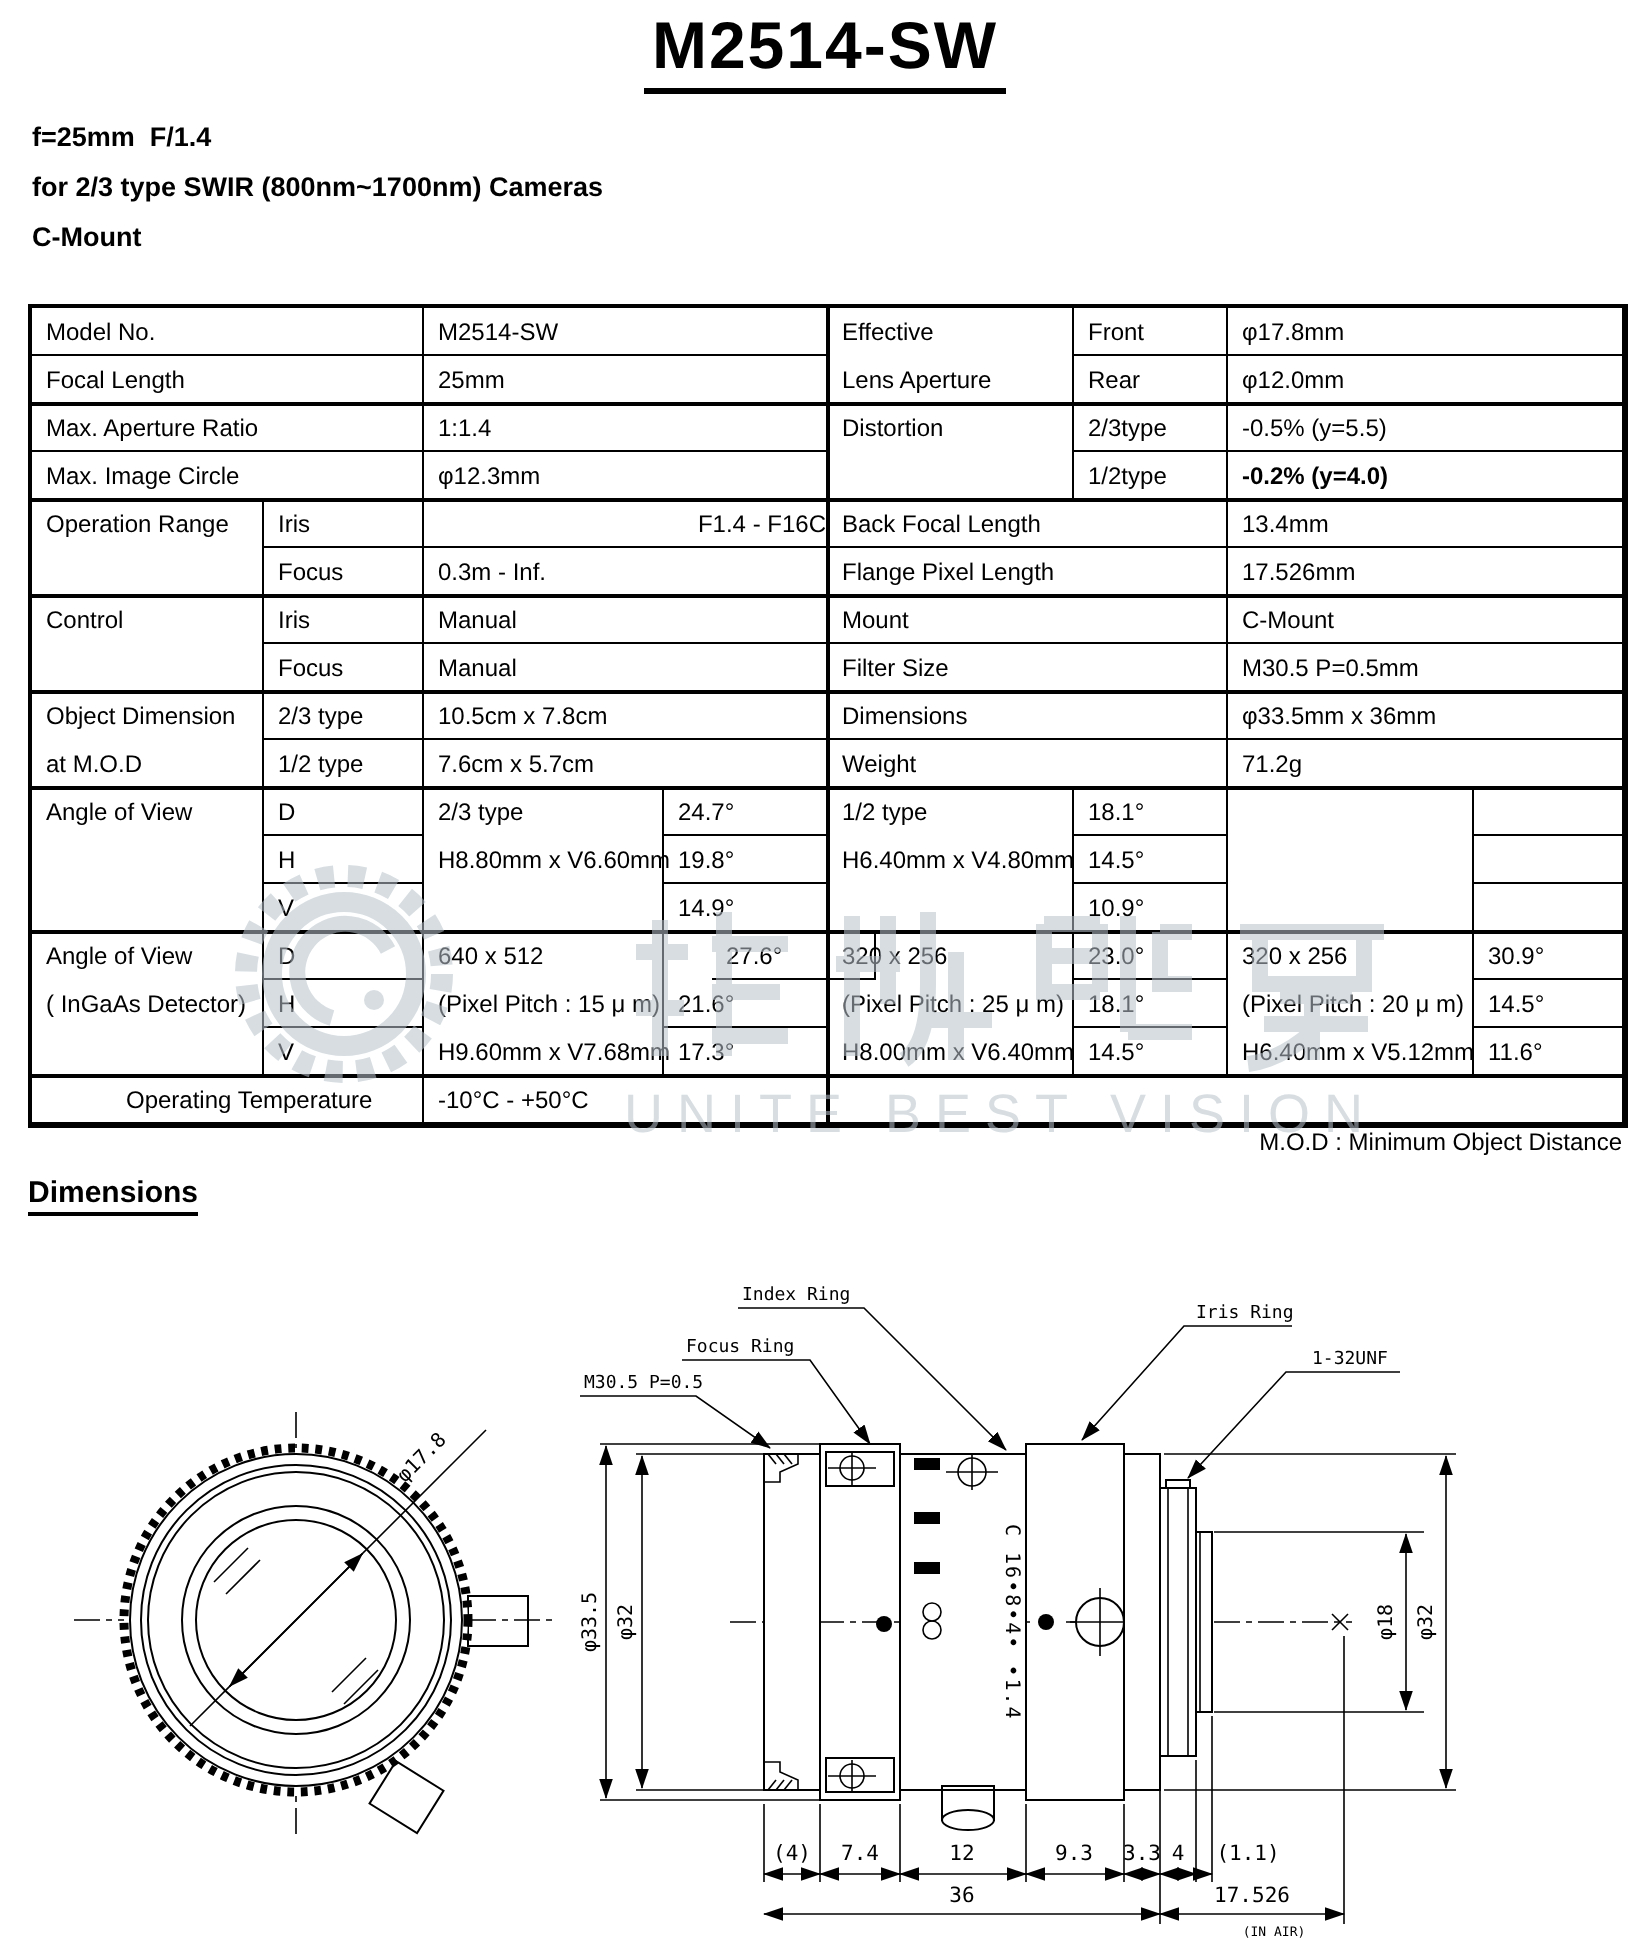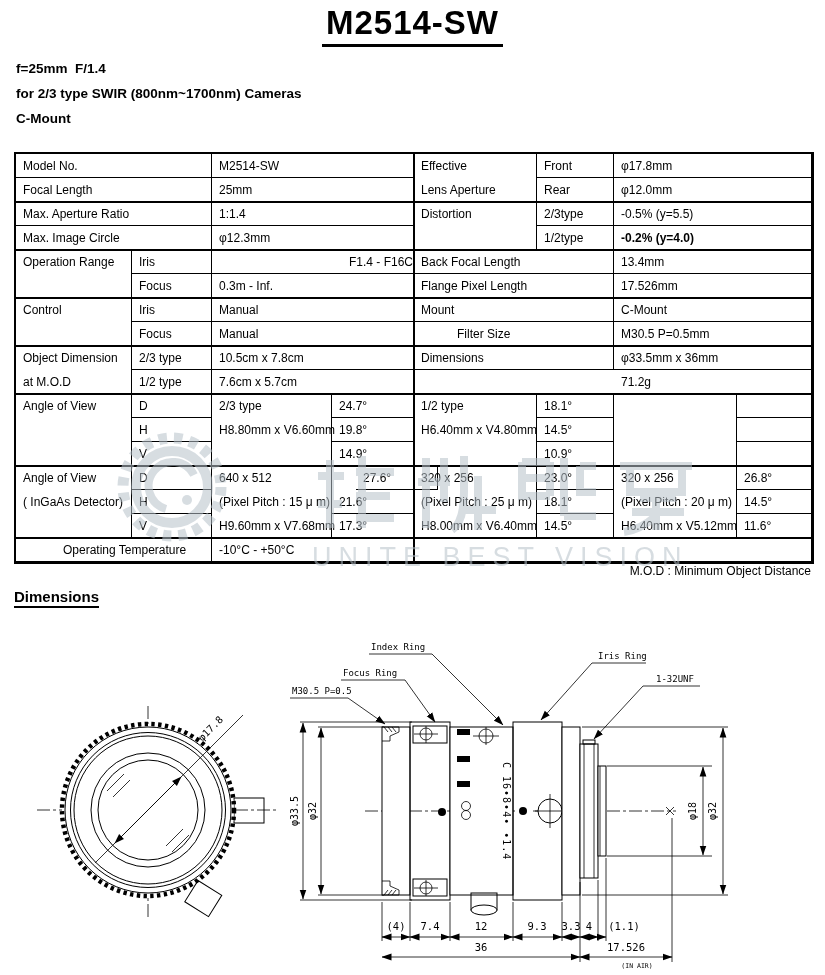--- a/index.html
+++ b/index.html
@@ -151,21 +151,21 @@
       </div>
       <div class="cell" style="left: 598px; top: 144px; width: 198px; height: 24px;">
         <div class="ln">C-Mount</div>
       </div>
       <div class="cell" style="left: 116px; top: 168px; width: 80px; height: 24px;">
         <div class="ln">Focus</div>
       </div>
       <div class="cell" style="left: 196px; top: 168px; width: 202px; height: 24px;">
         <div class="ln">Manual</div>
       </div>
-      <div class="cell" style="left: 398px; top: 168px; width: 200px; height: 24px; padding-left: 36px;">
+      <div class="cell" style="left: 398px; top: 168px; width: 200px; height: 24px;">
         <div class="ln">Filter Size</div>
       </div>
       <div class="cell" style="left: 598px; top: 168px; width: 198px; height: 24px;">
         <div class="ln">M30.5 P=0.5mm</div>
       </div>
       <div class="cell" style="left: 0px; top: 192px; width: 116px; height: 48px;">
         <div class="ln">Object Dimension</div>
         <div class="ln">at M.O.D</div>
       </div>
       <div class="cell" style="left: 116px; top: 192px; width: 80px; height: 24px;">
@@ -178,20 +178,23 @@
         <div class="ln">Dimensions</div>
       </div>
       <div class="cell" style="left: 598px; top: 192px; width: 198px; height: 24px;">
         <div class="ln">φ33.5mm x 36mm</div>
       </div>
       <div class="cell" style="left: 116px; top: 216px; width: 80px; height: 24px;">
         <div class="ln">1/2 type</div>
       </div>
       <div class="cell" style="left: 196px; top: 216px; width: 202px; height: 24px;">
         <div class="ln">7.6cm x 5.7cm</div>
+      </div>
+      <div class="cell" style="left: 398px; top: 216px; width: 200px; height: 24px;">
+        <div class="ln">Weight</div>
       </div>
       <div class="cell" style="left: 598px; top: 216px; width: 198px; height: 24px;">
         <div class="ln">71.2g</div>
       </div>
       <div class="cell" style="left: 0px; top: 240px; width: 116px; height: 72px;">
         <div class="ln">Angle of View</div>
       </div>
       <div class="cell" style="left: 116px; top: 240px; width: 80px; height: 24px;">
         <div class="ln">D</div>
       </div>
@@ -271,21 +274,21 @@
       </div>
       <div class="cell" style="left: 521px; top: 360px; width: 77px; height: 24px;">
         <div class="ln">14.5°</div>
       </div>
       <div class="cell" style="left: 598px; top: 312px; width: 123px; height: 72px;">
         <div class="ln">320 x 256</div>
         <div class="ln">(Pixel Pitch : 20 μ m)</div>
         <div class="ln">H6.40mm x V5.12mm</div>
       </div>
       <div class="cell" style="left: 721px; top: 312px; width: 75px; height: 24px;">
-        <div class="ln">26.8°</div>
+        <div class="ln">30.9°</div>
       </div>
       <div class="cell" style="left: 721px; top: 336px; width: 75px; height: 24px;">
         <div class="ln">14.5°</div>
       </div>
       <div class="cell" style="left: 721px; top: 360px; width: 75px; height: 24px;">
         <div class="ln">11.6°</div>
       </div>
       <div class="cell" style="left: 0px; top: 384px; width: 196px; height: 24px; padding-left: 40px;">
         <div class="ln">Operating Temperature</div>
       </div>

